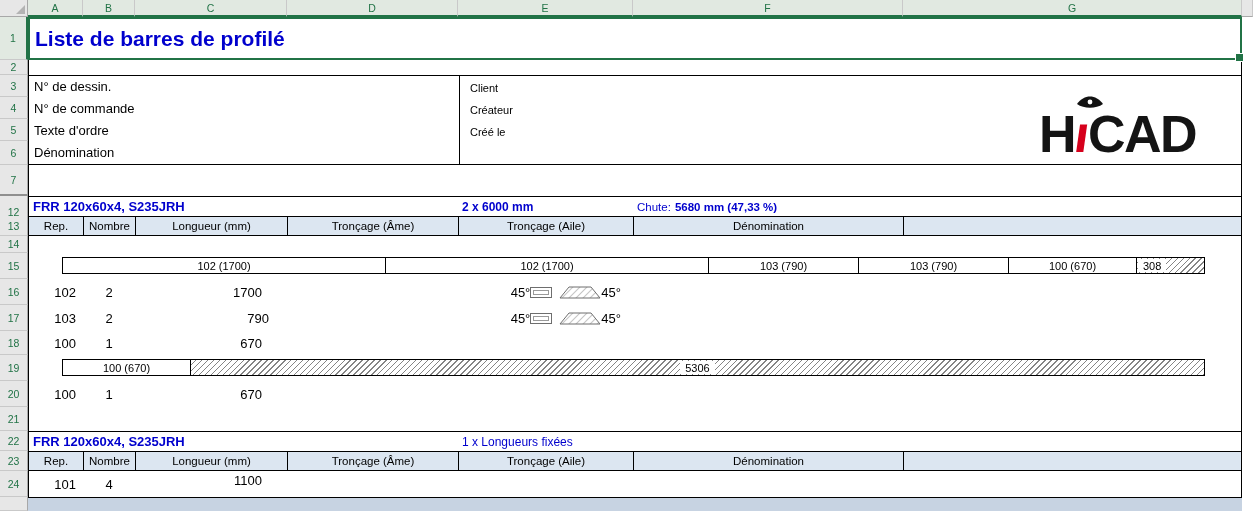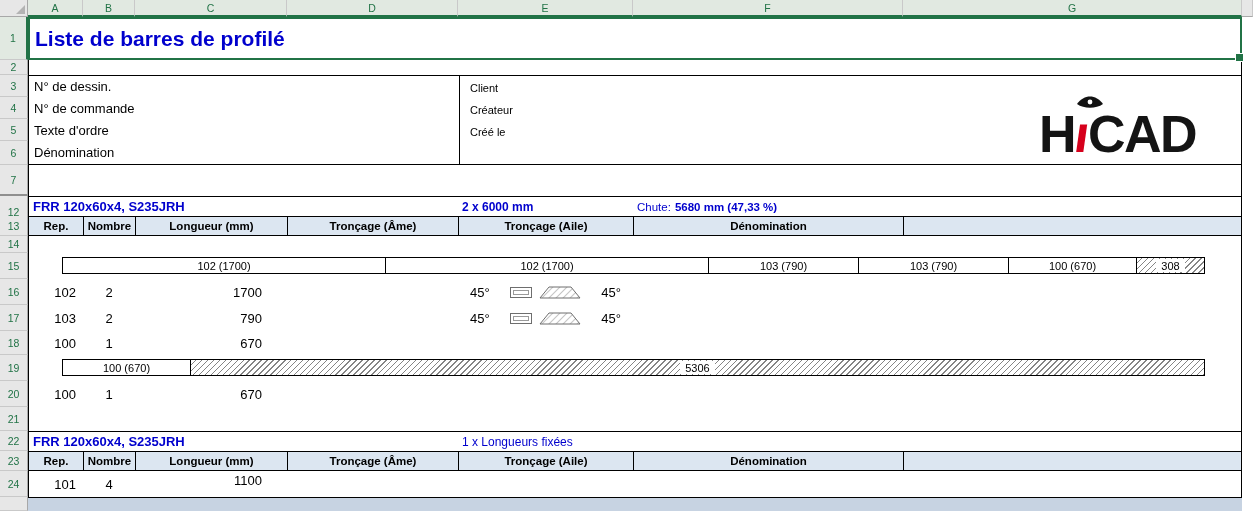--- a/index.html
+++ b/index.html
@@ -22,27 +22,27 @@
   .infoblock{border:1px solid #000;}
   .irow{position:absolute;left:0;right:0;display:flex;align-items:flex-end;}
   .irow .l{width:429px;padding:0 0 4px 5px;font-size:13px;}
   .irow .r{padding:0 0 4px 7px;font-size:11px;}
   .vdiv{position:absolute;left:430px;top:0;bottom:0;width:0;border-left:1px solid #000;}
   .secrow{border-top:1px solid #000;}
   .sec-title{position:absolute;left:5px;top:0;bottom:0;display:flex;align-items:center;font-size:13px;font-weight:bold;color:#0000cd;}
   .sec-stock{position:absolute;left:434px;top:0;bottom:0;display:flex;align-items:center;font-size:12px;color:#0000cd;}
   .sec-waste{position:absolute;left:609px;top:0;bottom:0;display:flex;align-items:center;font-size:11.5px;color:#0000cd;gap:4px;}
   .throw{display:flex;background:#dce6f1;border:1px solid #000;}
-  .th{border-right:1px solid #000;display:flex;align-items:center;justify-content:center;font-weight:bold;font-size:11.5px;box-sizing:border-box;}
+  .th{border-right:1px solid #000;display:flex;align-items:center;justify-content:center;font-weight:normal;font-size:11.5px;box-sizing:border-box;}
   .th:last-child{border-right:none;}
   .bar{border:1px solid #000;display:flex;background:#22c55e;}
   .seg{border-right:1px solid #000;display:flex;align-items:center;justify-content:center;font-size:11px;box-sizing:border-box;background:#fff;}
   .hatch{flex:1;background:repeating-linear-gradient(135deg,#ffffff 0px,#ffffff 3.2px,#858585 3.2px,#858585 4.2px);display:flex;align-items:stretch;}
   .hatch .wl{display:flex;align-items:center;background:#fff;padding:0 5px;font-size:11px;margin:1px;}
-  .flange{justify-content:space-between;padding:0 12px;}
+  .flange{justify-content:flex-end;padding:0 12px;}
   .icons{display:flex;align-items:center;gap:7px;}
   .band{background:#c7d3e2;border-top:1px solid #000;}
   .logo{position:absolute;left:1010px;top:20px;width:210px;height:68px;}
   .logo .txt{margin-top:14px;font-size:52px;line-height:48px;font-weight:bold;letter-spacing:-1.5px;color:#141414;white-space:nowrap;}
   .logo .i{color:#d6001c;display:inline-block;transform:skewX(-8deg);}
   .logo .eye{position:absolute;left:36px;top:-2px;}
 </style>
 </head>
 <body>
 
@@ -132,21 +132,21 @@
     <div class="th" style="width:270px">Dénomination</div>
     <div class="th" style="flex:1"></div>
   </div>
 
   <div class="abs bar" style="left:62px;top:257px;width:1143px;height:17px">
     <div class="seg" style="width:323px">102 (1700)</div>
     <div class="seg" style="width:323px">102 (1700)</div>
     <div class="seg" style="width:150px">103 (790)</div>
     <div class="seg" style="width:150px">103 (790)</div>
     <div class="seg" style="width:128px">100 (670)</div>
-    <div class="hatch" style="justify-content:center">
+    <div class="hatch" style="justify-content:flex-start">
       <span class="wl">308</span>
     </div>
   </div>
 
   <div class="abs cell rt" style="left:28px;top:279px;width:55px;height:26px">102</div>
   <div class="abs cell ct" style="left:83px;top:279px;width:52px;height:26px">2</div>
   <div class="abs cell rt2" style="left:135px;top:279px;width:152px;height:26px">1700</div>
   <div class="abs cell flange" style="left:458px;top:279px;width:175px;height:26px">
     <span>45°</span>
     <span class="icons">
@@ -161,21 +161,21 @@
             </pattern>
           </defs>
           <polygon points="1,12 10,1 32,1 41,12" fill="url(#hp-a)" stroke="#6e6e6e"></polygon>
         </svg>
     </span>
     <span>45°</span>
   </div>
 
   <div class="abs cell rt" style="left:28px;top:305px;width:55px;height:26px">103</div>
   <div class="abs cell ct" style="left:83px;top:305px;width:52px;height:26px">2</div>
-  <div class="abs cell rt2" style="left:135px;top:305px;width:152px;height:26px">790</div>
+  <div class="abs cell rt2" style="left:142px;top:305px;width:152px;height:26px">790</div>
   <div class="abs cell flange" style="left:458px;top:305px;width:175px;height:26px">
     <span>45°</span>
     <span class="icons">
       <svg width="22" height="11" viewBox="0 0 22 11">
           <rect x="0.5" y="0.5" width="21" height="10" fill="#fff" stroke="#6e6e6e"></rect>
           <rect x="3.5" y="3.5" width="15" height="4" fill="#fff" stroke="#9a9a9a"></rect>
         </svg>
       <svg width="42" height="13" viewBox="0 0 42 13">
           <defs>
             <pattern id="hp-b" width="5" height="5" patternUnits="userSpaceOnUse" patternTransform="rotate(45)">

